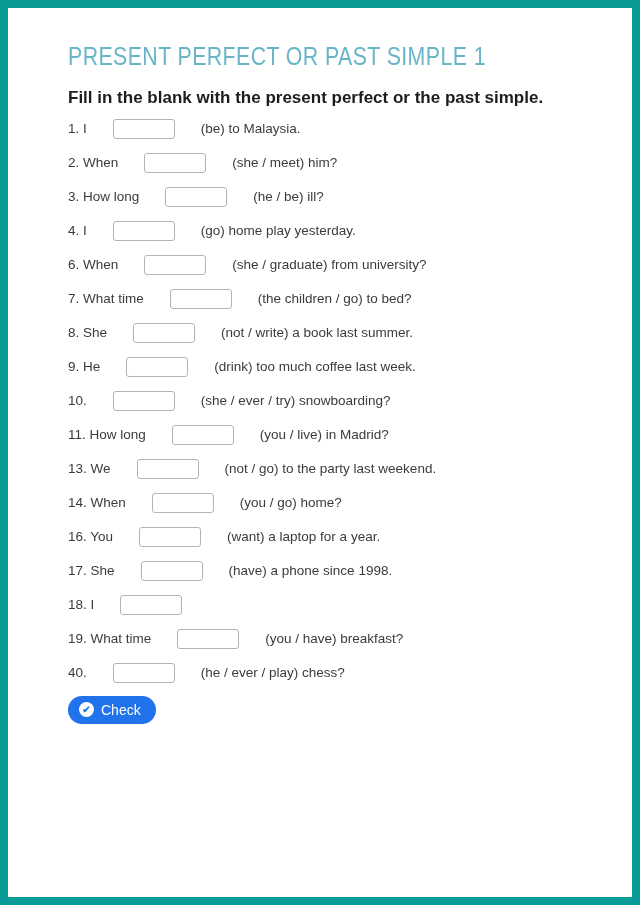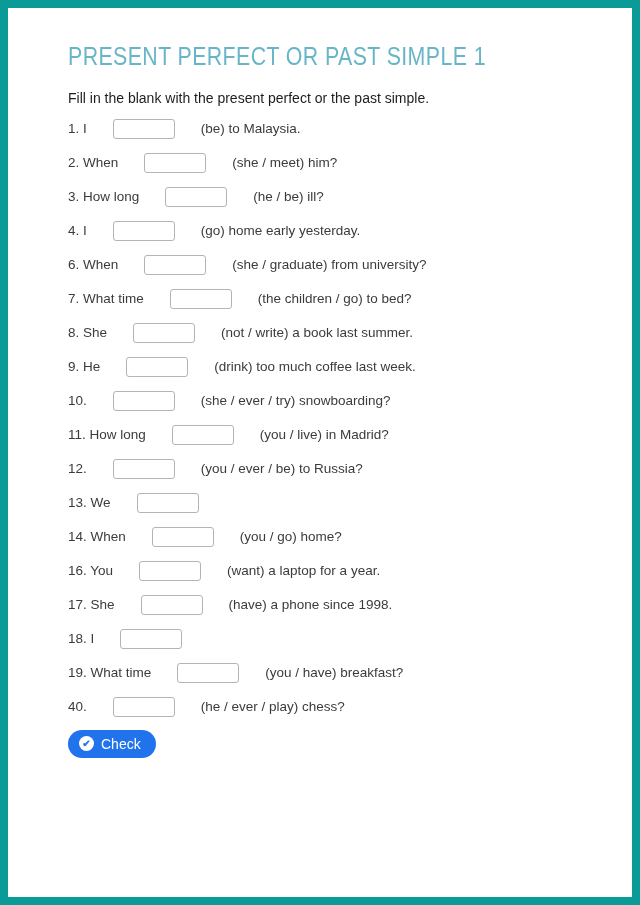--- a/index.html
+++ b/index.html
@@ -27,23 +27,24 @@
     font-weight: 400;
     line-height: 1.15;
     color: #68b5c8;
     letter-spacing: 0.5px;
     transform: scaleX(0.82);
     transform-origin: 0 50%;
     white-space: nowrap;
   }
   .instructions {
     margin: 16px 0 0 0;
-    font-size: 14px;
+    font-size: 17px;
     line-height: 20px;
     color: #1d1d1d;
+    font-weight: bold;
   }
   .questions {
     margin-top: 4px;
   }
   .q-row {
     height: 34px;
     display: flex;
     align-items: center;
     font-size: 13.5px;
     color: #3b3b3b;
@@ -109,21 +110,21 @@
 
       <div class="q-row">
         <span class="q-pre">2. When</span><input type="text" value="" style=""><span class="q-post">(she / meet) him?</span>
       </div>
 
       <div class="q-row">
         <span class="q-pre">3. How long</span><input type="text" value="" style=""><span class="q-post">(he / be) ill?</span>
       </div>
 
       <div class="q-row">
-        <span class="q-pre">4. I</span><input type="text" value="" style=""><span class="q-post">(go) home early yesterday.</span>
+        <span class="q-pre">4. I</span><input type="text" value="" style=""><span class="q-post">(go) home play yesterday.</span>
       </div>
 
 
       <div class="q-row">
         <span class="q-pre">6. When</span><input type="text" value="" style=""><span class="q-post">(she / graduate) from university?</span>
       </div>
 
       <div class="q-row">
         <span class="q-pre">7. What time</span><input type="text" value="" style=""><span class="q-post">(the children / go) to bed?</span>
       </div>
@@ -137,26 +138,23 @@
       </div>
 
       <div class="q-row">
         <span class="q-pre">10.</span><input type="text" value="" style=""><span class="q-post">(she / ever / try) snowboarding?</span>
       </div>
 
       <div class="q-row">
         <span class="q-pre">11. How long</span><input type="text" value="" style=""><span class="q-post">(you / live) in Madrid?</span>
       </div>
 
-      <div class="q-row">
-        <span class="q-pre">12.</span><input type="text" value="" style=""><span class="q-post">(you / ever / be) to Russia?</span>
-      </div>
 
       <div class="q-row">
-        <span class="q-pre">13. We</span><input type="text" value="" style="">
+        <span class="q-pre">13. We</span><input type="text" value="" style=""><span class="q-post">(not / go) to the party last weekend.</span>
       </div>
 
       <div class="q-row">
         <span class="q-pre">14. When</span><input type="text" value="" style=""><span class="q-post">(you / go) home?</span>
       </div>
 
 
       <div class="q-row">
         <span class="q-pre">16. You</span><input type="text" value="" style=""><span class="q-post">(want) a laptop for a year.</span>
       </div>

